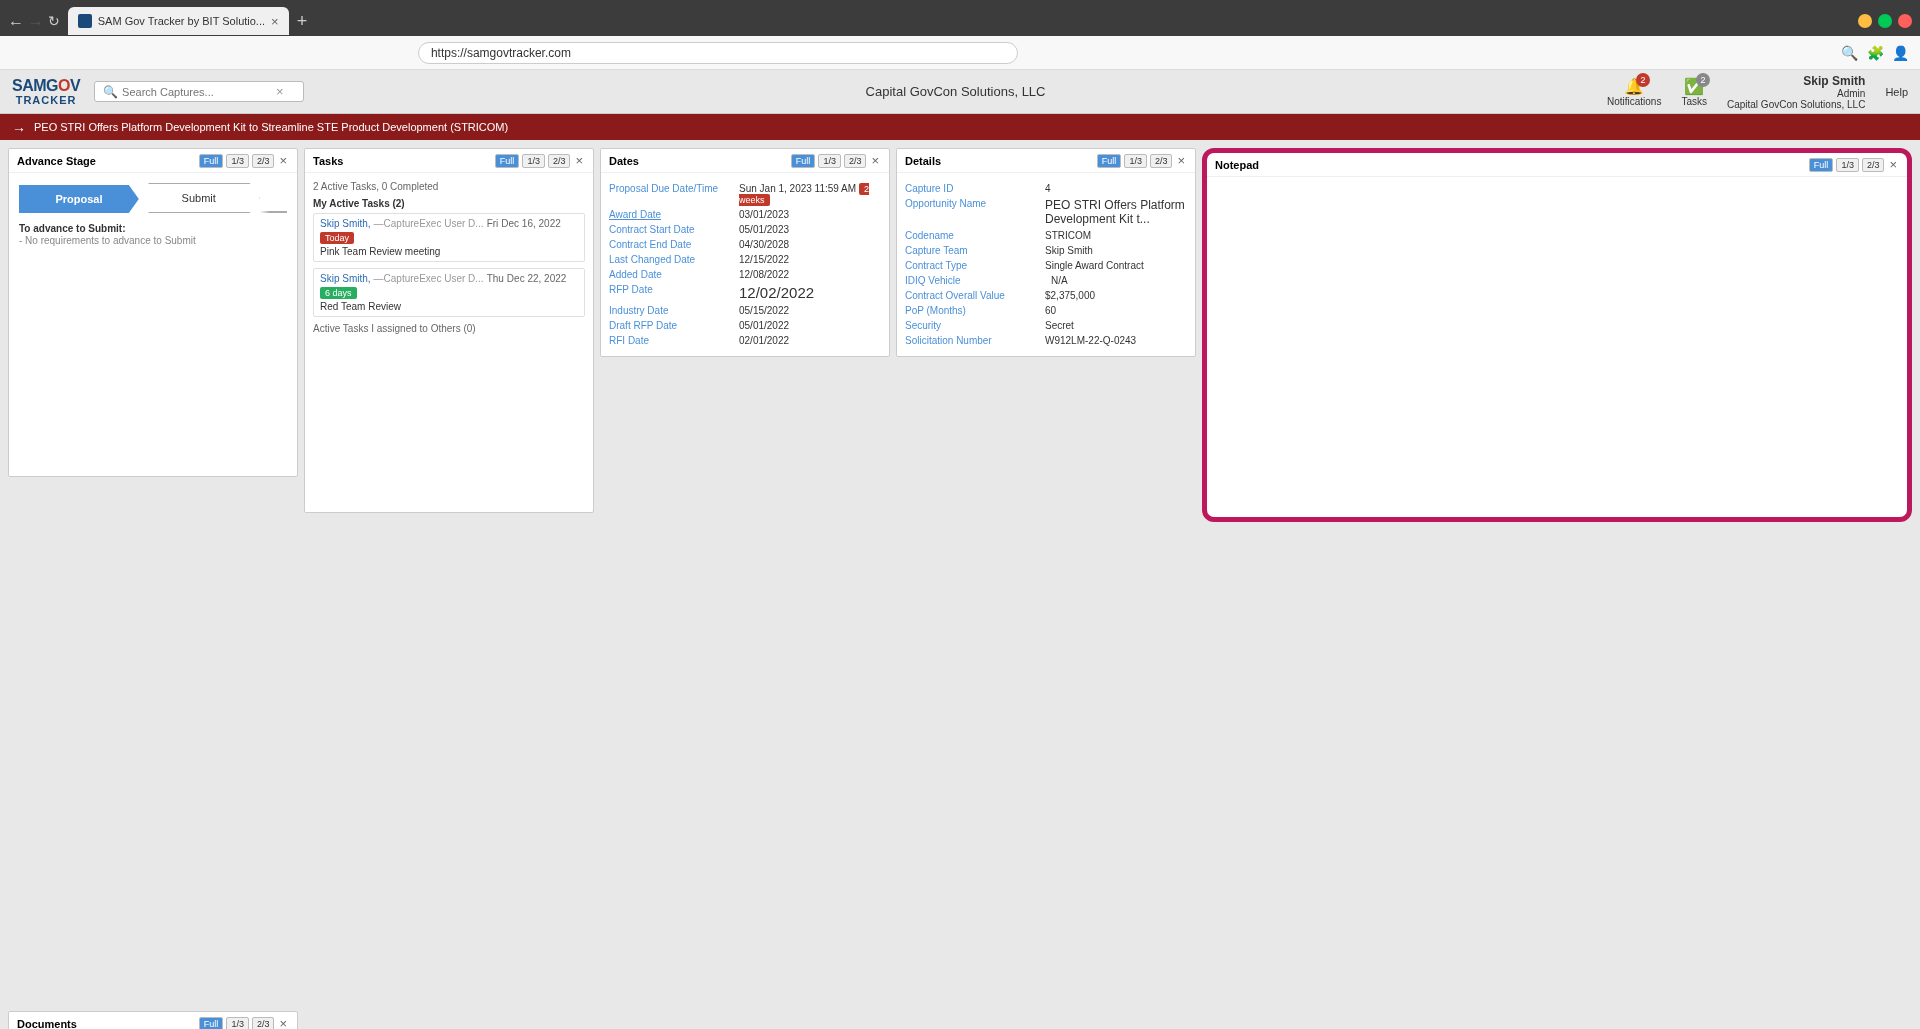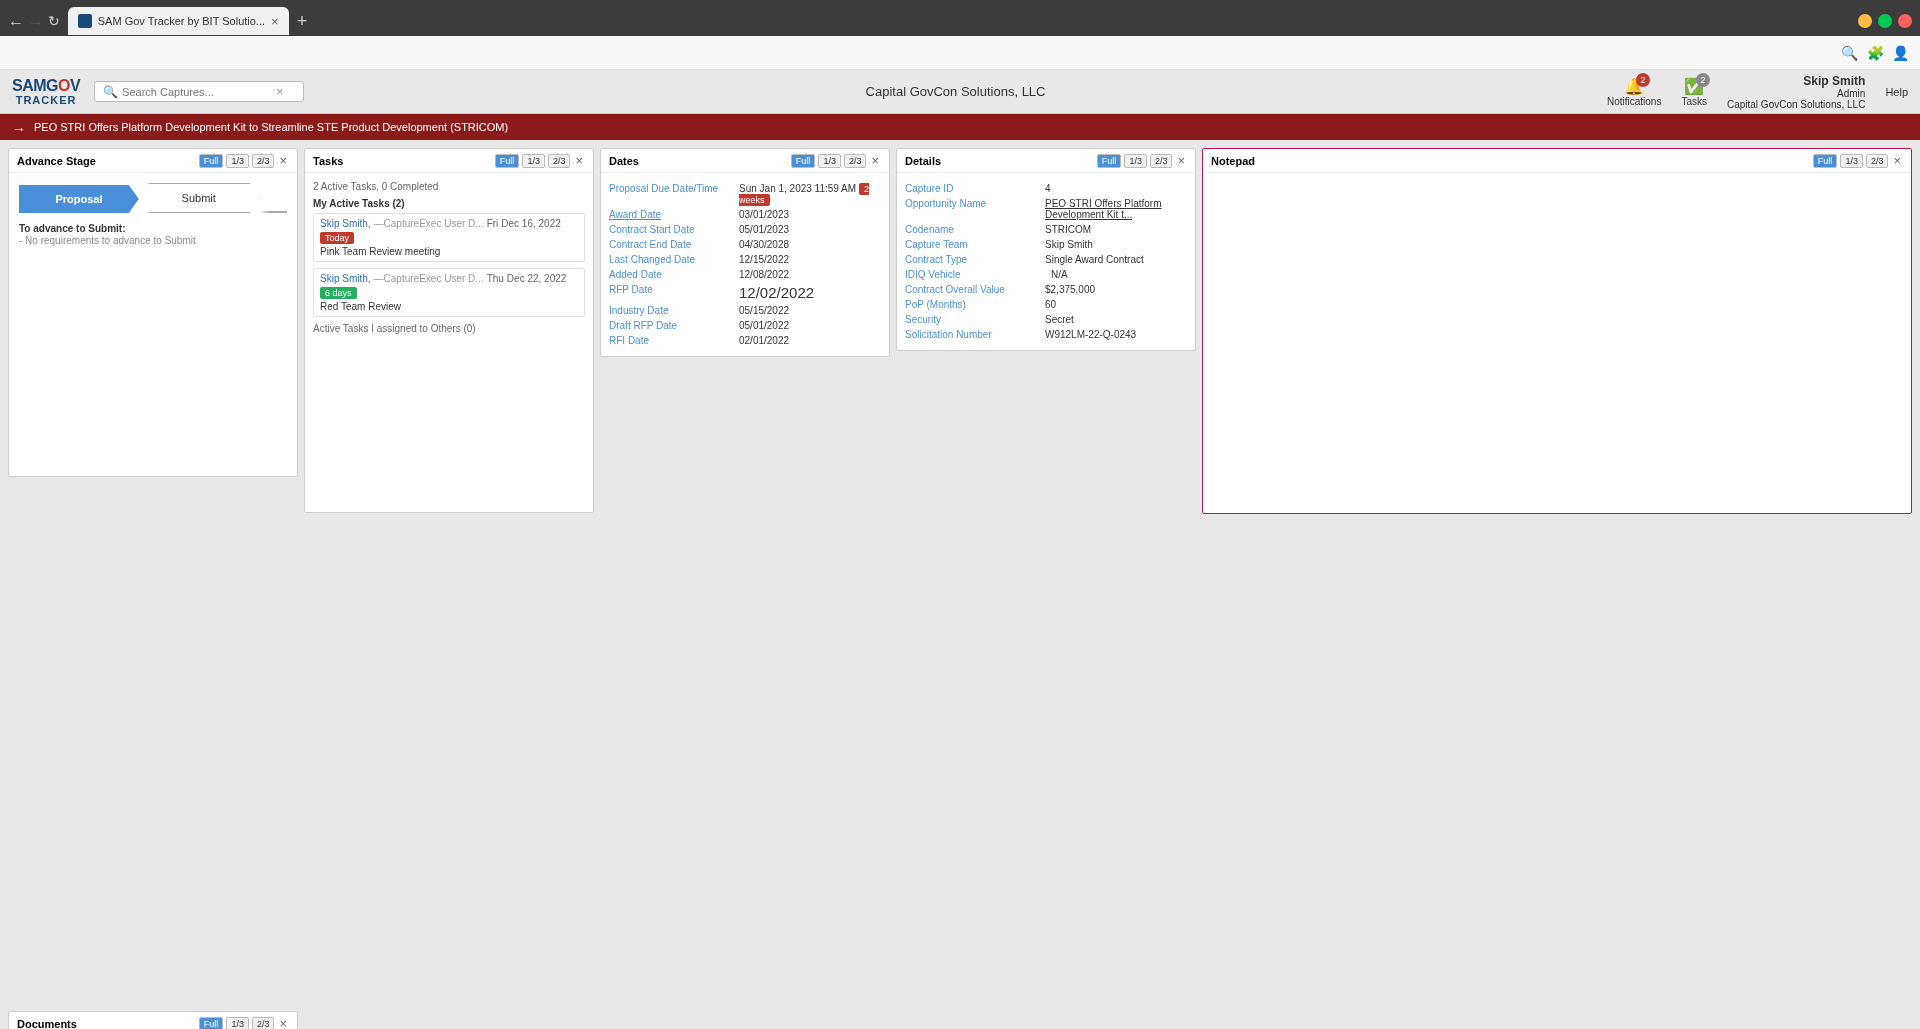--- a/index.html
+++ b/index.html
@@ -22,20 +22,23 @@
   <button style="background:none;border:none;color:#ccc;font-size:18px;cursor:pointer;">+</button>
   <div style="flex:1;"></div>
   <div style="display:flex;gap:6px;">
     <div style="width:14px;height:14px;border-radius:50%;background:#ffbd44;cursor:pointer;"></div>
     <div style="width:14px;height:14px;border-radius:50%;background:#00ca56;cursor:pointer;"></div>
     <div style="width:14px;height:14px;border-radius:50%;background:#ff605c;cursor:pointer;"></div>
   </div>
 </div>
 
 <div style="background:#f8f8f8;display:flex;align-items:center;padding:4px 10px;gap:8px;height:34px;border-bottom:1px solid #ddd;">
+  <div style="border:1px solid #ccc;border-radius:12px;padding:3px 12px;font-size:12px;color:#333;background:white;flex:1;max-width:600px;margin:0 auto;">
+    <span>https://samgovtracker.com</span>
+  </div>
   <div style="display:flex;gap:8px;margin-left:auto;align-items:center;">
     <span style="color:#666;font-size:14px;cursor:pointer;">🔍</span>
     <span style="color:#666;font-size:14px;cursor:pointer;">🧩</span>
     <span style="color:#666;font-size:14px;cursor:pointer;">👤</span>
   </div>
 </div>
 
 <div style="background:#e8e8e8;display:flex;align-items:center;padding:0 12px;height:44px;border-bottom:1px solid #ccc;gap:14px;">
   <div style="display:flex;flex-direction:column;align-items:center;line-height:1.1;">
     <div style="display:flex;align-items:baseline;gap:0;">
@@ -216,21 +219,21 @@
     </div>
     <div style="padding:8px;">
       <table style="width:100%;border-collapse:collapse;">
         <tbody id="details-tbody">
             <tr>
               <td style="color: rgb(74, 144, 217); font-size: 10px; width: 140px; padding: 2px 0px; vertical-align: top; margin-left: 20px;">Capture ID</td>
               <td style="font-size: 10px; color: rgb(51, 51, 51); padding: 2px 0px;">4</td>
             </tr>
             <tr>
               <td style="color: rgb(74, 144, 217); font-size: 10px; width: 140px; padding: 2px 0px; vertical-align: top;">Opportunity Name</td>
-              <td style="font-size: 10px; color: rgb(51, 51, 51); padding: 2px 0px; text-decoration: underline;">PEO STRI Offers Platform Development Kit t...</td>
+              <td style="font-size: 12px; color: rgb(51, 51, 51); padding: 2px 0px;">PEO STRI Offers Platform Development Kit t...</td>
             </tr>
             <tr>
               <td style="color: rgb(74, 144, 217); font-size: 10px; width: 140px; padding: 2px 0px; vertical-align: top;">Codename</td>
               <td style="font-size: 10px; color: rgb(51, 51, 51); padding: 2px 0px;">STRICOM</td>
             </tr>
             <tr>
               <td style="color: rgb(74, 144, 217); font-size: 10px; width: 140px; padding: 2px 0px; vertical-align: top;">Capture Team</td>
               <td style="font-size: 10px; color: rgb(51, 51, 51); padding: 2px 0px;">Skip Smith</td>
             </tr>
             <tr>
@@ -255,21 +258,21 @@
             </tr>
             <tr>
               <td style="color: rgb(74, 144, 217); font-size: 10px; width: 140px; padding: 2px 0px; vertical-align: top;">Solicitation Number</td>
               <td style="font-size: 10px; color: rgb(51, 51, 51); padding: 2px 0px;">W912LM-22-Q-0243</td>
             </tr>
           </tbody>
       </table>
     </div>
   </div>
 
-  <div style="background:white;border:1px solid #be185d;border-radius:2px;flex:1;min-height:280px;">
+  <div style="background:white;border:5px solid #be185d;border-radius:12px;flex:1;min-height:280px;">
     <div style="display:flex;align-items:center;justify-content:space-between;padding:4px 8px;border-bottom:1px solid #eee;">
       <span style="font-weight:bold;font-size:11px;">Notepad</span>
       <div style="display:flex;align-items:center;gap:3px;">
         <button style="font-size:9px;border:1px solid #bbb;border-radius:2px;padding:1px 4px;cursor:pointer;background:#4a90d9;color:white;">Full</button>
         <button style="font-size:9px;border:1px solid #bbb;border-radius:2px;padding:1px 4px;cursor:pointer;background:#f0f0f0;color:#333;">1/3</button>
         <button style="font-size:9px;border:1px solid #bbb;border-radius:2px;padding:1px 4px;cursor:pointer;background:#f0f0f0;color:#333;">2/3</button>
         <button style="font-size:13px;color:#666;cursor:pointer;background:none;border:none;padding:0 2px;">×</button>
       </div>
     </div>
     <div style="padding:8px;height:340px;"></div>

